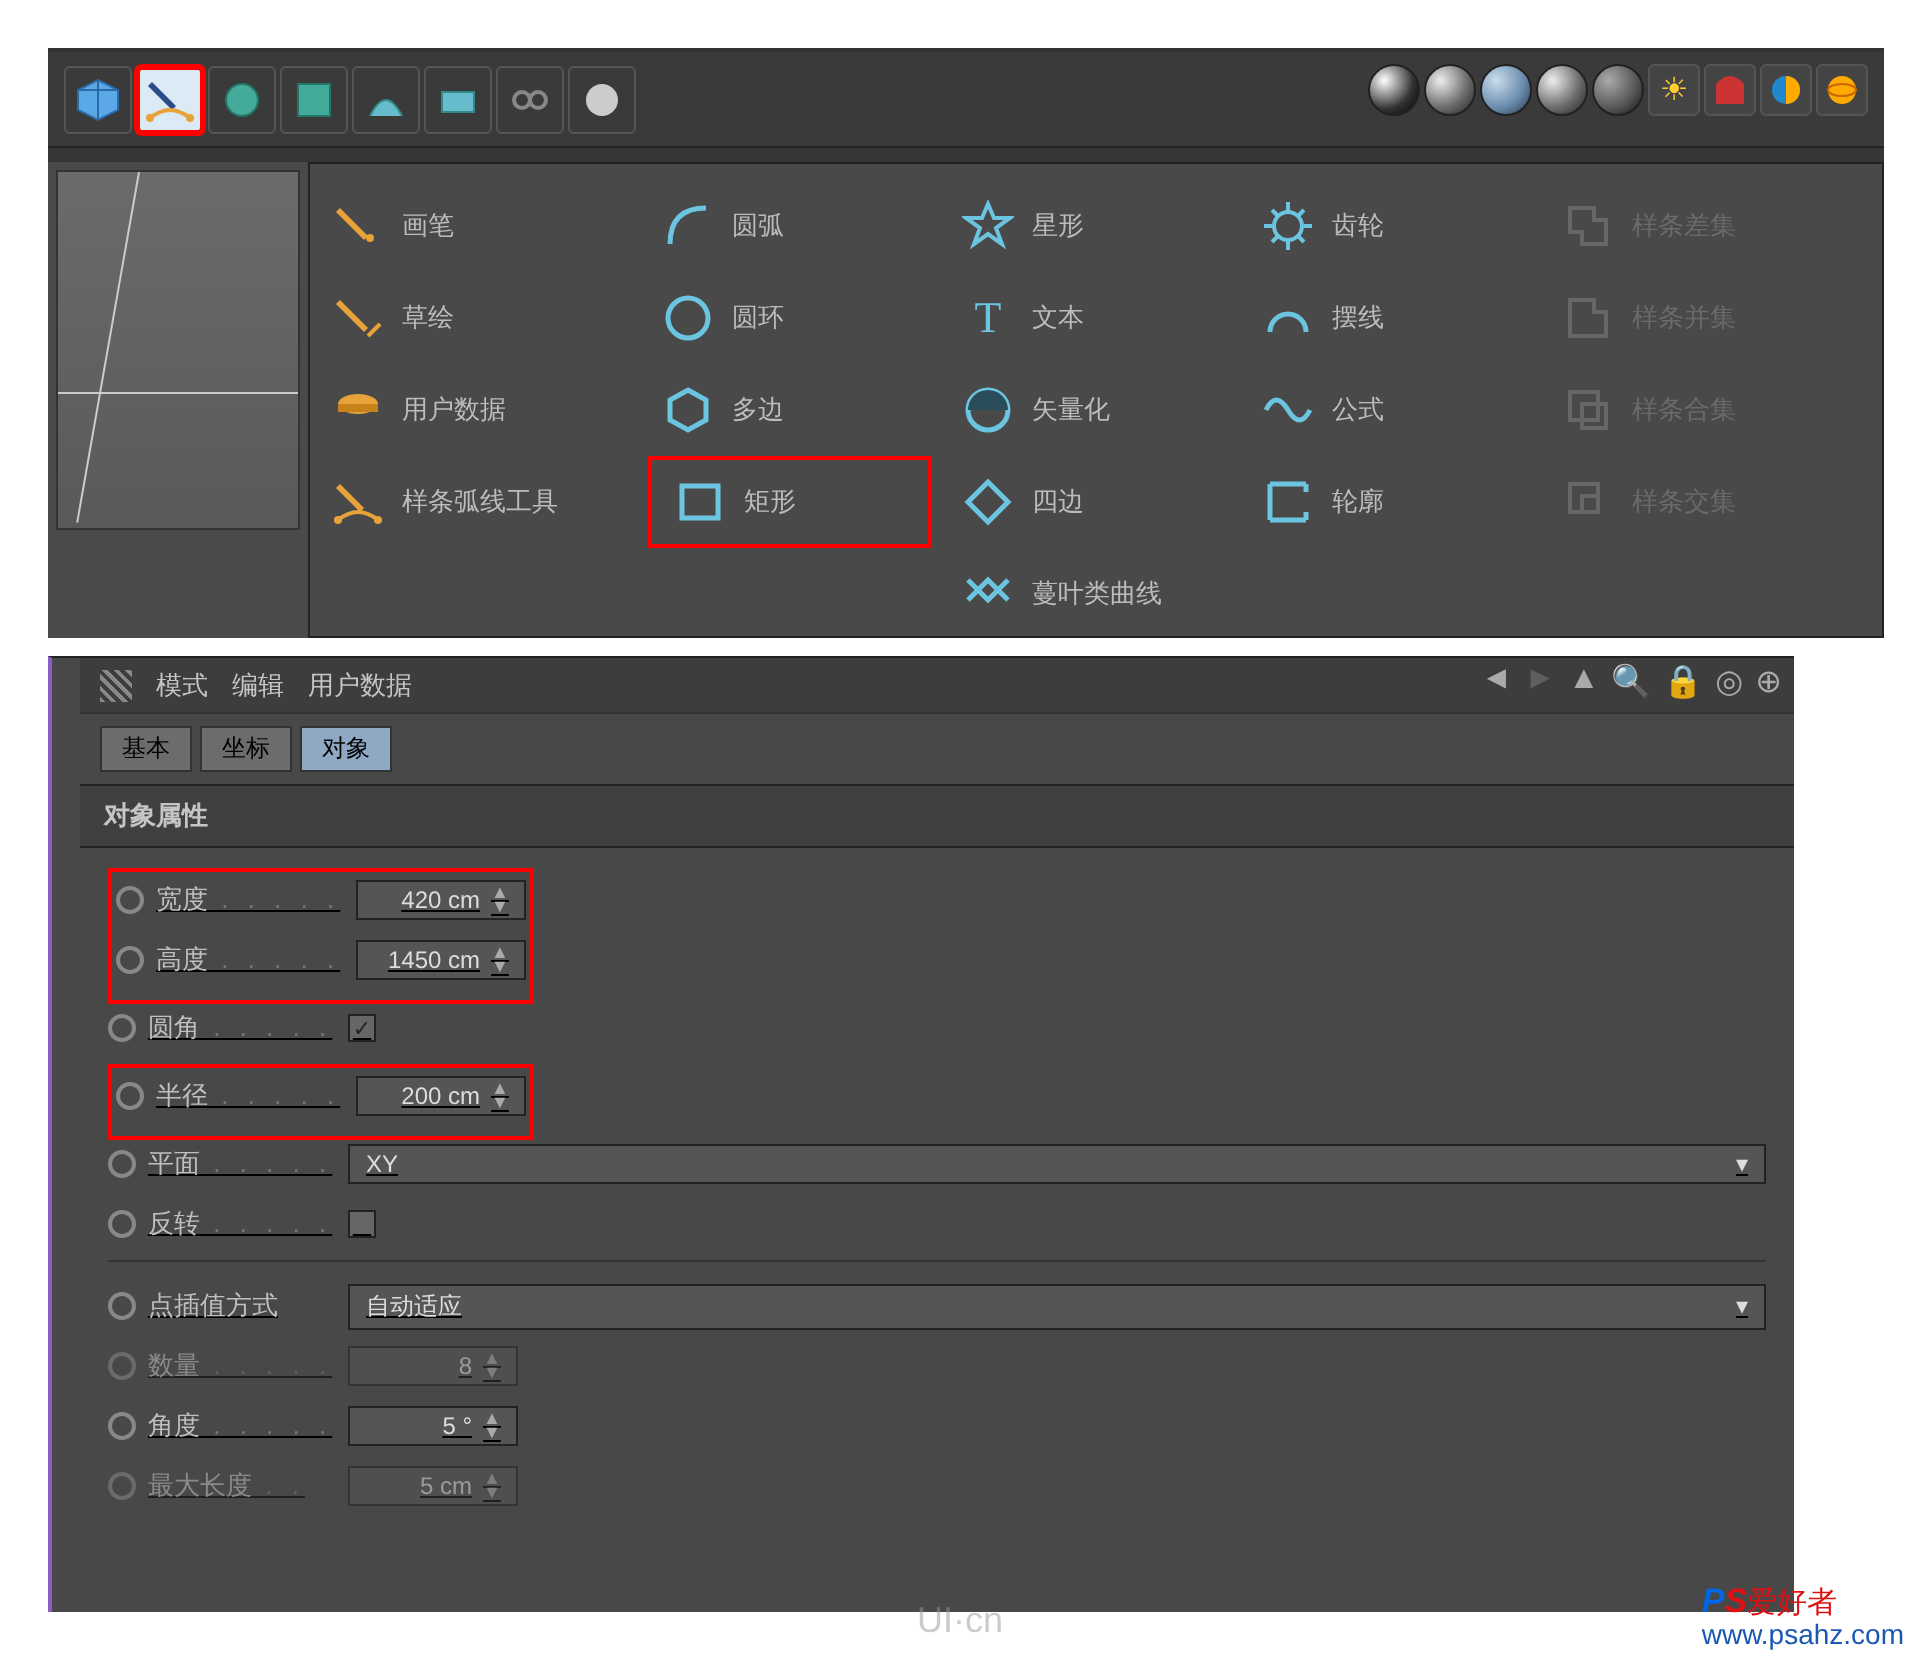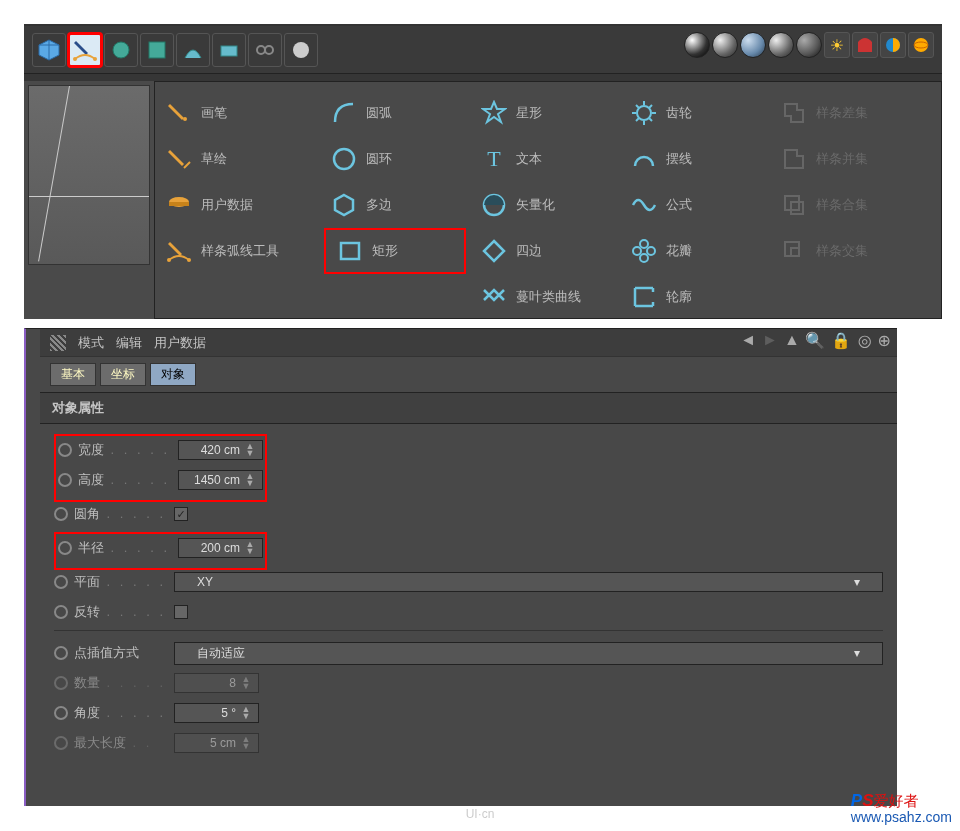--- a/index.html
+++ b/index.html
@@ -30,40 +30,40 @@
 .attr-panel { position: absolute; left: 24px; top: 328px; width: 873px; height: 478px; background: #484848; border-top: 1px solid #222; padding-left: 14px; border-left: 2px solid #8a5ec4; }
 .panel-menu { height: 28px; display: flex; align-items: center; gap: 12px; padding: 0 10px; color: #c5c5c5; font-size: 13px; border-bottom: 1px solid #333; background: #3d3d3d; position: relative; }
 .panel-menu .ico-sm { width: 16px; height: 16px; background: repeating-linear-gradient(45deg, #888 0 2px, transparent 2px 4px); }
 .panel-icons { position: absolute; right: 6px; top: 2px; display: flex; gap: 6px; color: #aaa; font-size: 16px; }
 .panel-icons span { cursor: pointer; }
 
 .obj-title { padding: 8px 12px; display: flex; align-items: center; gap: 8px; color: #c5c5c5; font-size: 13px; background: #444; border-bottom: 1px solid #333; }
 .obj-title .rect-ico { width: 14px; height: 14px; border: 2px solid #7ac5de; }
 
 .tabs { display: flex; gap: 4px; padding: 6px 10px; }
-.tab { padding: 2px 10px; background: #6c6c6c; color: #fef9c3; font-size: 12px; border: 1px solid #333; cursor: pointer; }
+.tab { padding: 2px 10px; background: #6c6c6c; color: #000000; font-size: 12px; border: 1px solid #333; cursor: pointer; }
 .tab.selected { background: #8fa8c4; color: #000000; }
 
 .section-hdr { padding: 6px 12px; color: #c5c5c5; font-size: 13px; background: #404040; border-top: 1px solid #222; border-bottom: 1px solid #222; font-weight: bold; }
 
 .fields { padding: 10px 14px; }
-.row { display: flex; align-items: center; margin-bottom: 6px; height: 24px; }
+.row { display: flex; align-items: center; margin-bottom: 6px; height: 24px; text-decoration: underline; }
 .row .radio { width: 14px; height: 14px; border: 2px solid #888; border-radius: 50%; margin-right: 6px; flex-shrink: 0; }
 .row .lbl { color: #bfbfbf; font-size: 13px; width: 100px; }
 .row .dots { color: #777; letter-spacing: 3px; }
 .row .field { background: #555; border: 1px solid #222; color: #ddd; font-size: 12px; padding: 2px 6px; min-width: 85px; display: flex; align-items: center; justify-content: flex-end; }
 .row .spinner { width: 12px; text-align: center; color: #aaa; font-size: 9px; line-height: 7px; margin-left: 4px; }
 .row .chk { width: 14px; height: 14px; background: #666; border: 1px solid #222; display: flex; align-items: center; justify-content: center; color: #222; font-size: 11px; }
-.row .dropdown { background: #555; border: 1px solid #222; color: #ddd; font-size: 12px; padding: 2px 22px; flex: 1; display: flex; justify-content: space-between; align-items: center; }
+.row .dropdown { background: #555; border: 1px solid #222; color: #ddd; font-size: 12px; padding: 2px 8px; flex: 1; display: flex; justify-content: space-between; align-items: center; }
 .row.disabled { opacity: 0.55; }
 .hl-box { border: 2px solid red; padding: 2px; display: inline-flex; }
 .divider { height: 1px; background: #333; margin: 6px 0 10px 0; }
 
 
-.wm-center { position: absolute; left: 50%; bottom: 10px; transform: translateX(-50%); color: #999; font-size: 12px; opacity: 0.5; }
+.wm-center { position: absolute; left: 50%; bottom: 10px; transform: translateX(-50%); color: #999; font-size: 18px; opacity: 0.5; }
 .wm-right { position: absolute; right: 8px; bottom: 6px; font-family: "Comic Sans MS", cursive; font-size: 17px; }
 .wm-right .p { color: #0066e6; font-style: italic; font-weight: bold; }
 .wm-right .s { color: #d11; font-style: italic; font-weight: bold; }
 .wm-right .txt { color: #d11; font-size: 15px; }
 .wm-right .url { color: #1a59b3; font-size: 14px; display: block; text-align: right; margin-top: -2px; }
 </style>
 </head>
 <body>
 
 <div class="top-area">
@@ -293,33 +293,20 @@
           </span>
           <span>摆线</span>
         </div>
       <div class="menu-item">
           <span class="ico">
             <svg width="26" height="26">
               <path d="M2 13 Q7 3 13 13 Q19 23 24 13" stroke="#6cc5e0" stroke-width="2.5" fill="none"></path>
             </svg>
           </span>
           <span>公式</span>
-        </div>
-      <div class="menu-item">
-          <span class="ico">
-            <svg width="26" height="26">
-              <g stroke="#6cc5e0" stroke-width="2" fill="none">
-                <circle cx="13" cy="6" r="4"></circle>
-                <circle cx="20" cy="13" r="4"></circle>
-                <circle cx="13" cy="20" r="4"></circle>
-                <circle cx="6" cy="13" r="4"></circle>
-              </g>
-            </svg>
-          </span>
-          <span>花瓣</span>
         </div>
       <div class="menu-item">
           <span class="ico">
             <svg width="26" height="26">
               <path d="M4 4 L4 22 M4 4 L22 4 M4 22 L22 22 M22 4 L22 8 M22 22 L22 18" stroke="#6cc5e0" stroke-width="2.5" fill="none"></path>
             </svg>
           </span>
           <span>轮廓</span>
         </div>
     </div>

